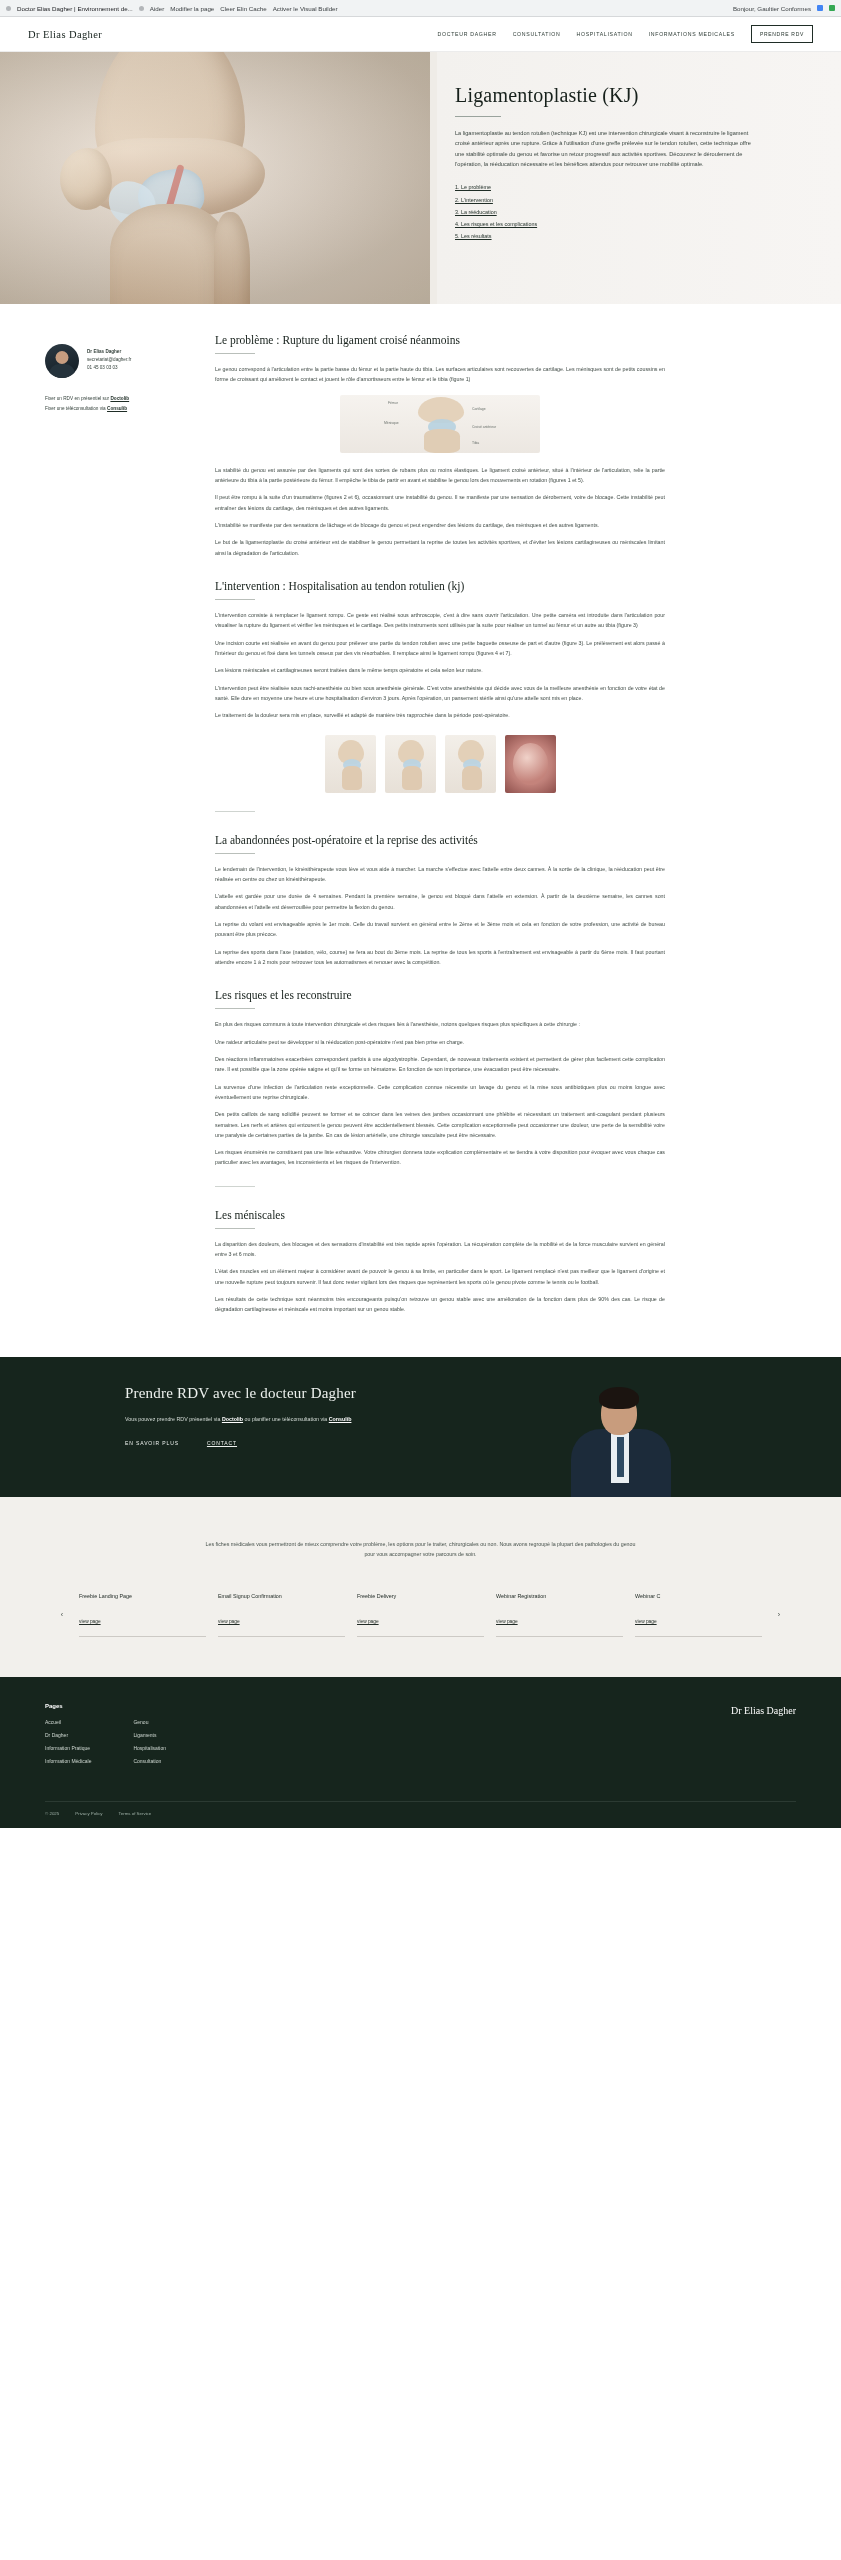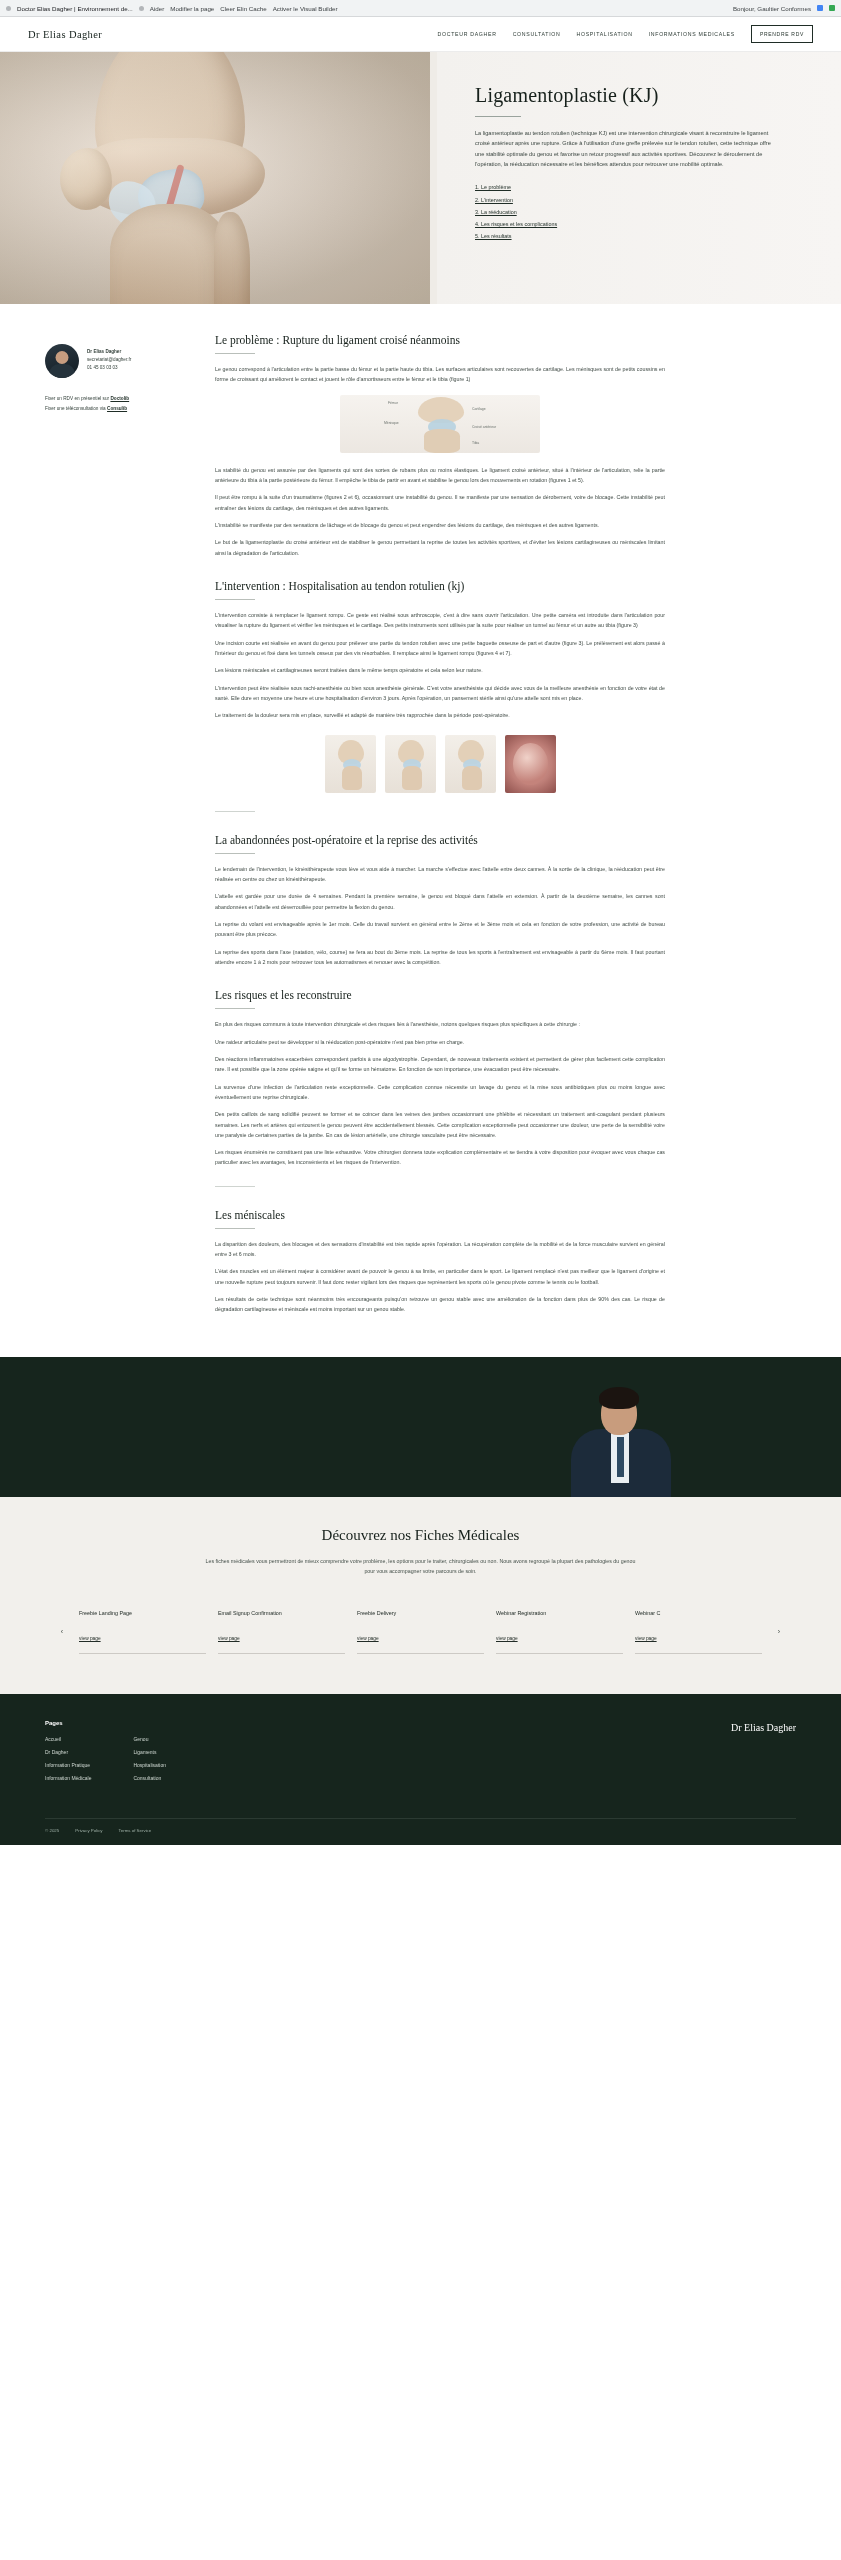--- a/index.html
+++ b/index.html
@@ -81,21 +81,21 @@
   }
   .hero-img {
     width: 430px;
     height: 252px;
     position: relative;
     background: radial-gradient(ellipse at 45% 50%, #e9ded2 0%, #dccfc0 45%, #cbbdaa 100%);
     overflow: hidden;
   }
   .hero-text {
     flex: 1;
-    padding: 32px 60px 0 45px;
+    padding: 32px 60px 0 25px;
   }
   .hero h1 {
     font-family: "Liberation Serif", serif;
     font-weight: normal;
     font-size: 20px;
     color: #16201b;
     letter-spacing: .2px;
   }
   .hero-rule {
     width: 46px; height: 1px; background: #9aa39d; margin: 9px 0 11px;
@@ -498,31 +498,40 @@
       <div class="h2-rule"></div>
       <p>La disparition des douleurs, des blocages et des sensations d'instabilité est très rapide après l'opération. La récupération complète de la mobilité et de la force musculaire survient en général entre 3 et 6 mois.</p>
       <p>L'état des muscles est un élément majeur à considérer avant de pouvoir le genou à sa limite, en particulier dans le sport. Le ligament remplacé n'est pas meilleur que le ligament d'origine et une nouvelle rupture peut toujours survenir. Il faut donc rester vigilant lors des risques que représentent les sports où le genou pivote comme le tennis ou le football.</p>
       <p>Les résultats de cette technique sont néanmoins très encourageants puisqu'on retrouve un genou stable avec une amélioration de la fonction dans plus de 90% des cas. Le risque de dégradation cartilagineuse et méniscale est moins important sur un genou stable.</p>
     </section>
 
   </main>
 </div>
 
 <section class="cta">
+  <div>
+    <h2>Prendre RDV avec le docteur Dagher</h2>
+    <p>
+      <span>Vous pouvez prendre RDV présentiel via </span><a href="#">Doctolib</a><span> ou planifier une téléconsultation via </span><a href="#">Consulib</a>
+    </p>
+    <div class="cta-actions">
+      <a href="#">EN SAVOIR PLUS</a>
+      <a href="#" class="underl">Contact</a>
+    </div>
+  </div>
   <div class="cta-photo">
     <div class="body"></div>
     <div class="shirt"></div>
     <div class="tie"></div>
     <div class="head"></div>
     <div class="hair"></div>
   </div>
 </section>
 
 <section class="fiches">
-  <h2>Découvrez nos Fiches Médicales</h2>
   <p>Les fiches médicales vous permettront de mieux comprendre votre problème, les options pour le traiter, chirurgicales ou non. Nous avons regroupé la plupart des pathologies du genou pour vous accompagner votre parcours de soin.</p>
   <div class="carousel">
     <button class="arrow">‹</button>
     <div class="cards">
       <div class="card">
         <div class="t">Freebie Landing Page</div>
         <a href="#" class="l">view page</a>
         <div class="bar"></div>
       </div>
       <div class="card">

